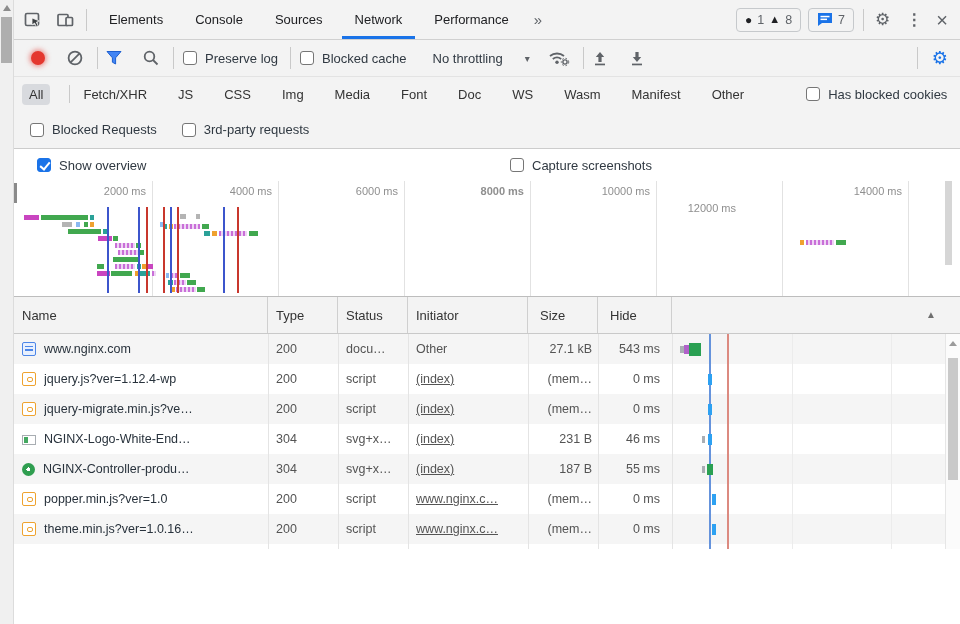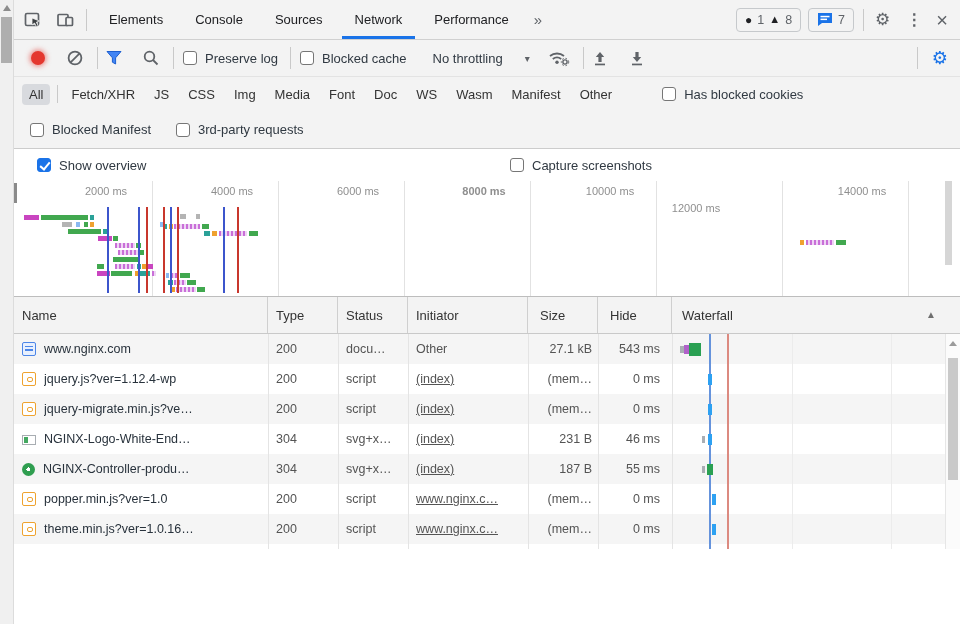--- a/index.html
+++ b/index.html
@@ -39,36 +39,36 @@
   .select{display:flex;align-items:center;margin-left:26px;flex:none;color:#303942;}
   .caret{font-size:10px;color:#5f6368;margin-left:22px;}
   .spacer{flex:1;}
   
   .filters{background:#f3f3f3;border-bottom:1px solid #ccc;}
   .frow1{height:35px;display:flex;align-items:center;}
   .filter-input{width:238px;height:22px;margin-left:8px;border:1px solid #d9d9d9;border-radius:2px;background:#fff;padding:0 7px;font:13px "Liberation Sans",sans-serif;color:#333;outline:none;box-sizing:border-box;}
   .filter-input::placeholder{color:#787878;}
   .frow1 .cbgroup{margin-left:30px;}
   .frow2{height:34px;display:flex;align-items:center;padding-left:8px;}
-  .tpill{padding:3px 7px;margin-right:5px;border-radius:4px;color:#333;flex:none;}
+  .tpill{padding:3px 7px;margin-right:17px;border-radius:4px;color:#333;flex:none;}
   .tpill.active{background:#d8dade;}
   .frow2 .cbgroup{margin-left:38px;}
   .frow3{height:37px;display:flex;align-items:center;padding-left:16px;}
   .frow3 .cbgroup + .cbgroup{margin-left:25px;}
   
   .optrow{position:relative;display:flex;align-items:center;background:#fff;}
   .optrow.r1{height:40px;}
   .optrow.r2{height:32px;}
   .optrow .g1{margin-left:23px;}
   .optrow .g2{position:absolute;left:496px;}
   
   .overview{position:relative;height:115px;background:#fff;border-bottom:1px solid #bdbdbd;overflow:hidden;}
   .ov-handle{position:absolute;left:0;top:2px;width:3px;height:20px;background:#8a8a8a;}
   .ovgrid{position:absolute;top:0;bottom:0;width:1px;background:#e2e2e2;}
-  .ovlabel{position:absolute;top:4px;width:80px;text-align:center;font-size:11px;color:#8f8f8f;}
+  .ovlabel{position:absolute;top:4px;width:80px;text-align:right;font-size:11px;color:#8f8f8f;}
   .ovbar{position:absolute;height:5px;}
   .stripe{background:repeating-linear-gradient(90deg,#c96fd8 0 2px,#eed5f4 2px 4px);}
   .ovline{position:absolute;top:26px;bottom:3px;width:2px;}
   .ov-right-strip{position:absolute;right:8px;top:0;width:7px;height:84px;background:#d6d6d6;}
   
   .thead{height:37px;background:#f3f3f3;border-bottom:1px solid #c9c9c9;display:flex;align-items:center;position:relative;box-sizing:border-box;}
   .hcell{height:100%;display:flex;align-items:center;border-right:1px solid #cfcfcf;padding-left:8px;box-sizing:border-box;color:#333;flex:none;}
   .hcell.w-name{width:254px;}
   .hcell.w-status,.hcell.w-type,.hcell.w-size{width:70px;}
   .hcell.w-init{width:120px;}
@@ -240,21 +240,21 @@
           <div class="tpill">Manifest</div>
           <div class="tpill">Other</div>
           <div class="cbgroup">
             <div class="cb"></div>
             <div>Has blocked cookies</div>
           </div>
         </div>
       <div class="frow3">
         <div class="cbgroup">
           <span class="cb"></span>
-          <span>Blocked Manifest</span>
+          <span>Blocked Requests</span>
         </div>
         <div class="cbgroup">
           <span class="cb"></span>
           <span>3rd-party requests</span>
         </div>
       </div>
     </div>
 
     <div class="optrow r2">
       <div class="cbgroup g1">
@@ -343,21 +343,20 @@
         <div class="ovline" style="left: 223px; background: rgb(200, 55, 45);"></div>
       </div>
 
     <div class="thead">
       <div class="hcell w-name">Name</div>
       <div class="hcell w-type">Type</div>
       <div class="hcell w-status">Status</div>
       <div class="hcell w-init">Initiator</div>
       <div class="hcell w-size">Size</div>
       <div class="hcell w-time">Hide</div>
-      <div class="hcell w-wf">Waterfall</div>
       <div class="sort-tri">▲</div>
     </div>
     <div class="tbody">
       <div class="tbl-sb">
         <div class="arr"></div>
         <div class="thumb"></div>
       </div>
     <div class="trow odd">
           <div class="cell c-name">
             <span class="ficon document"></span>

